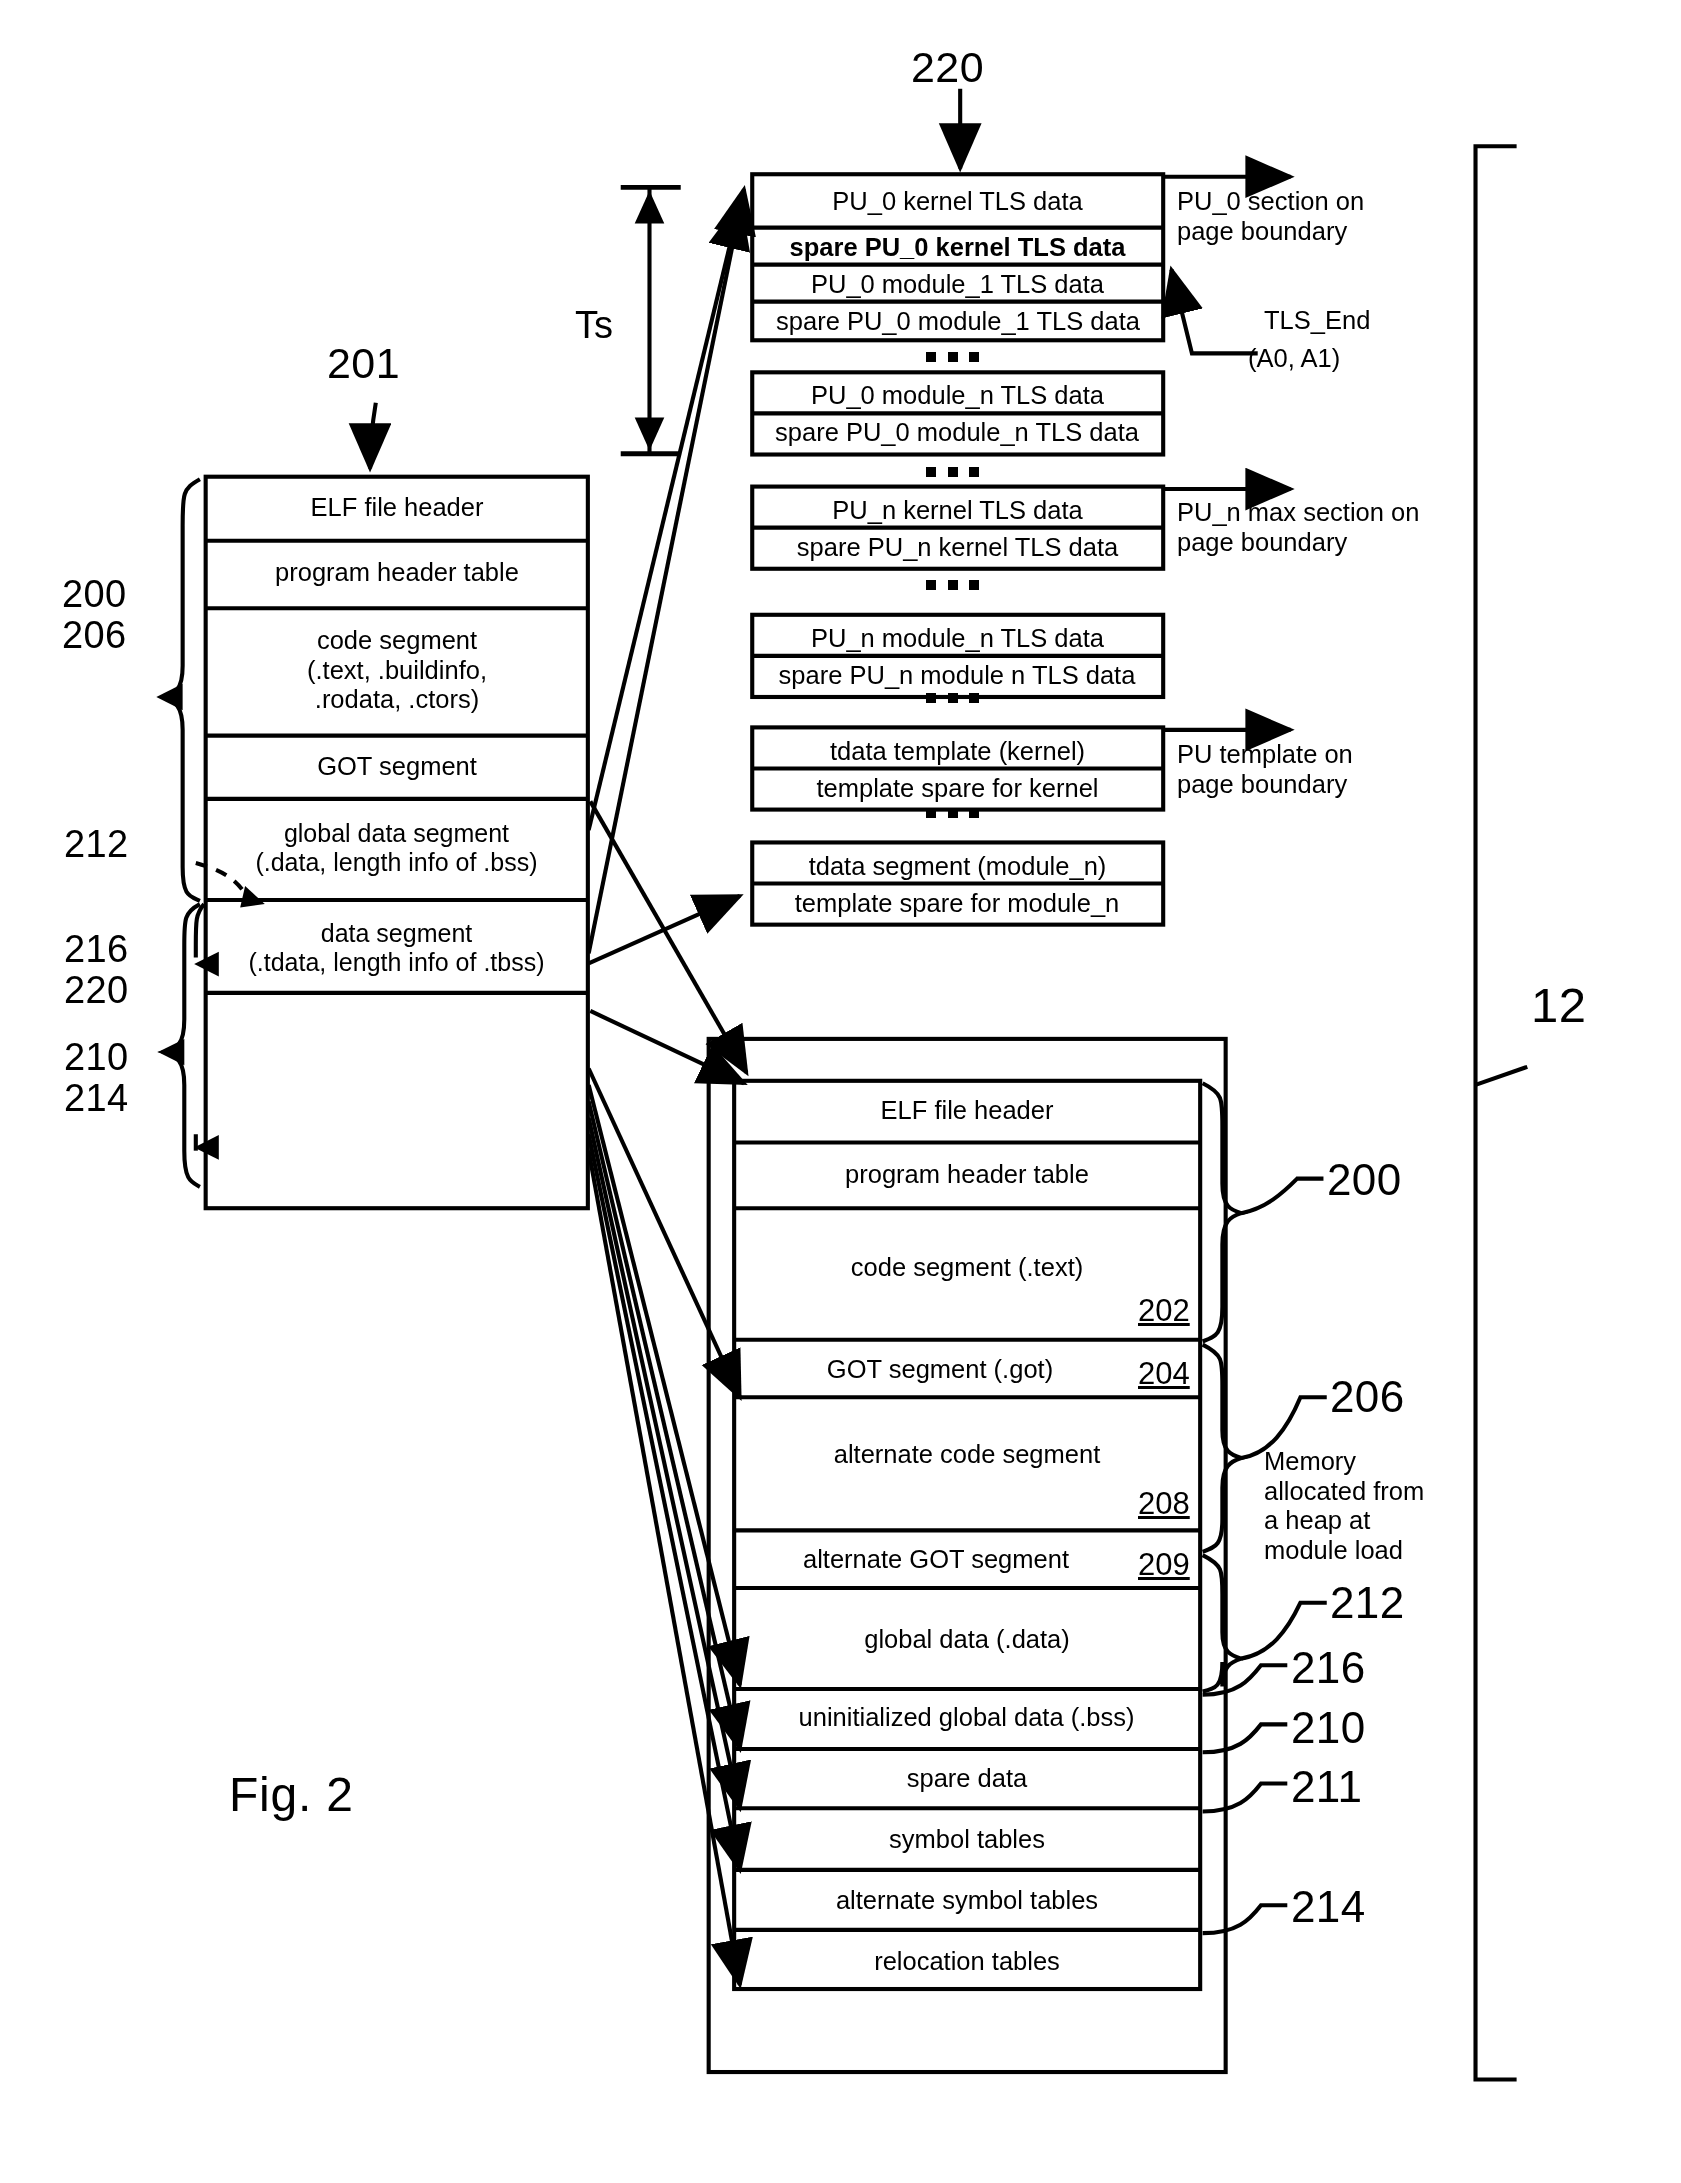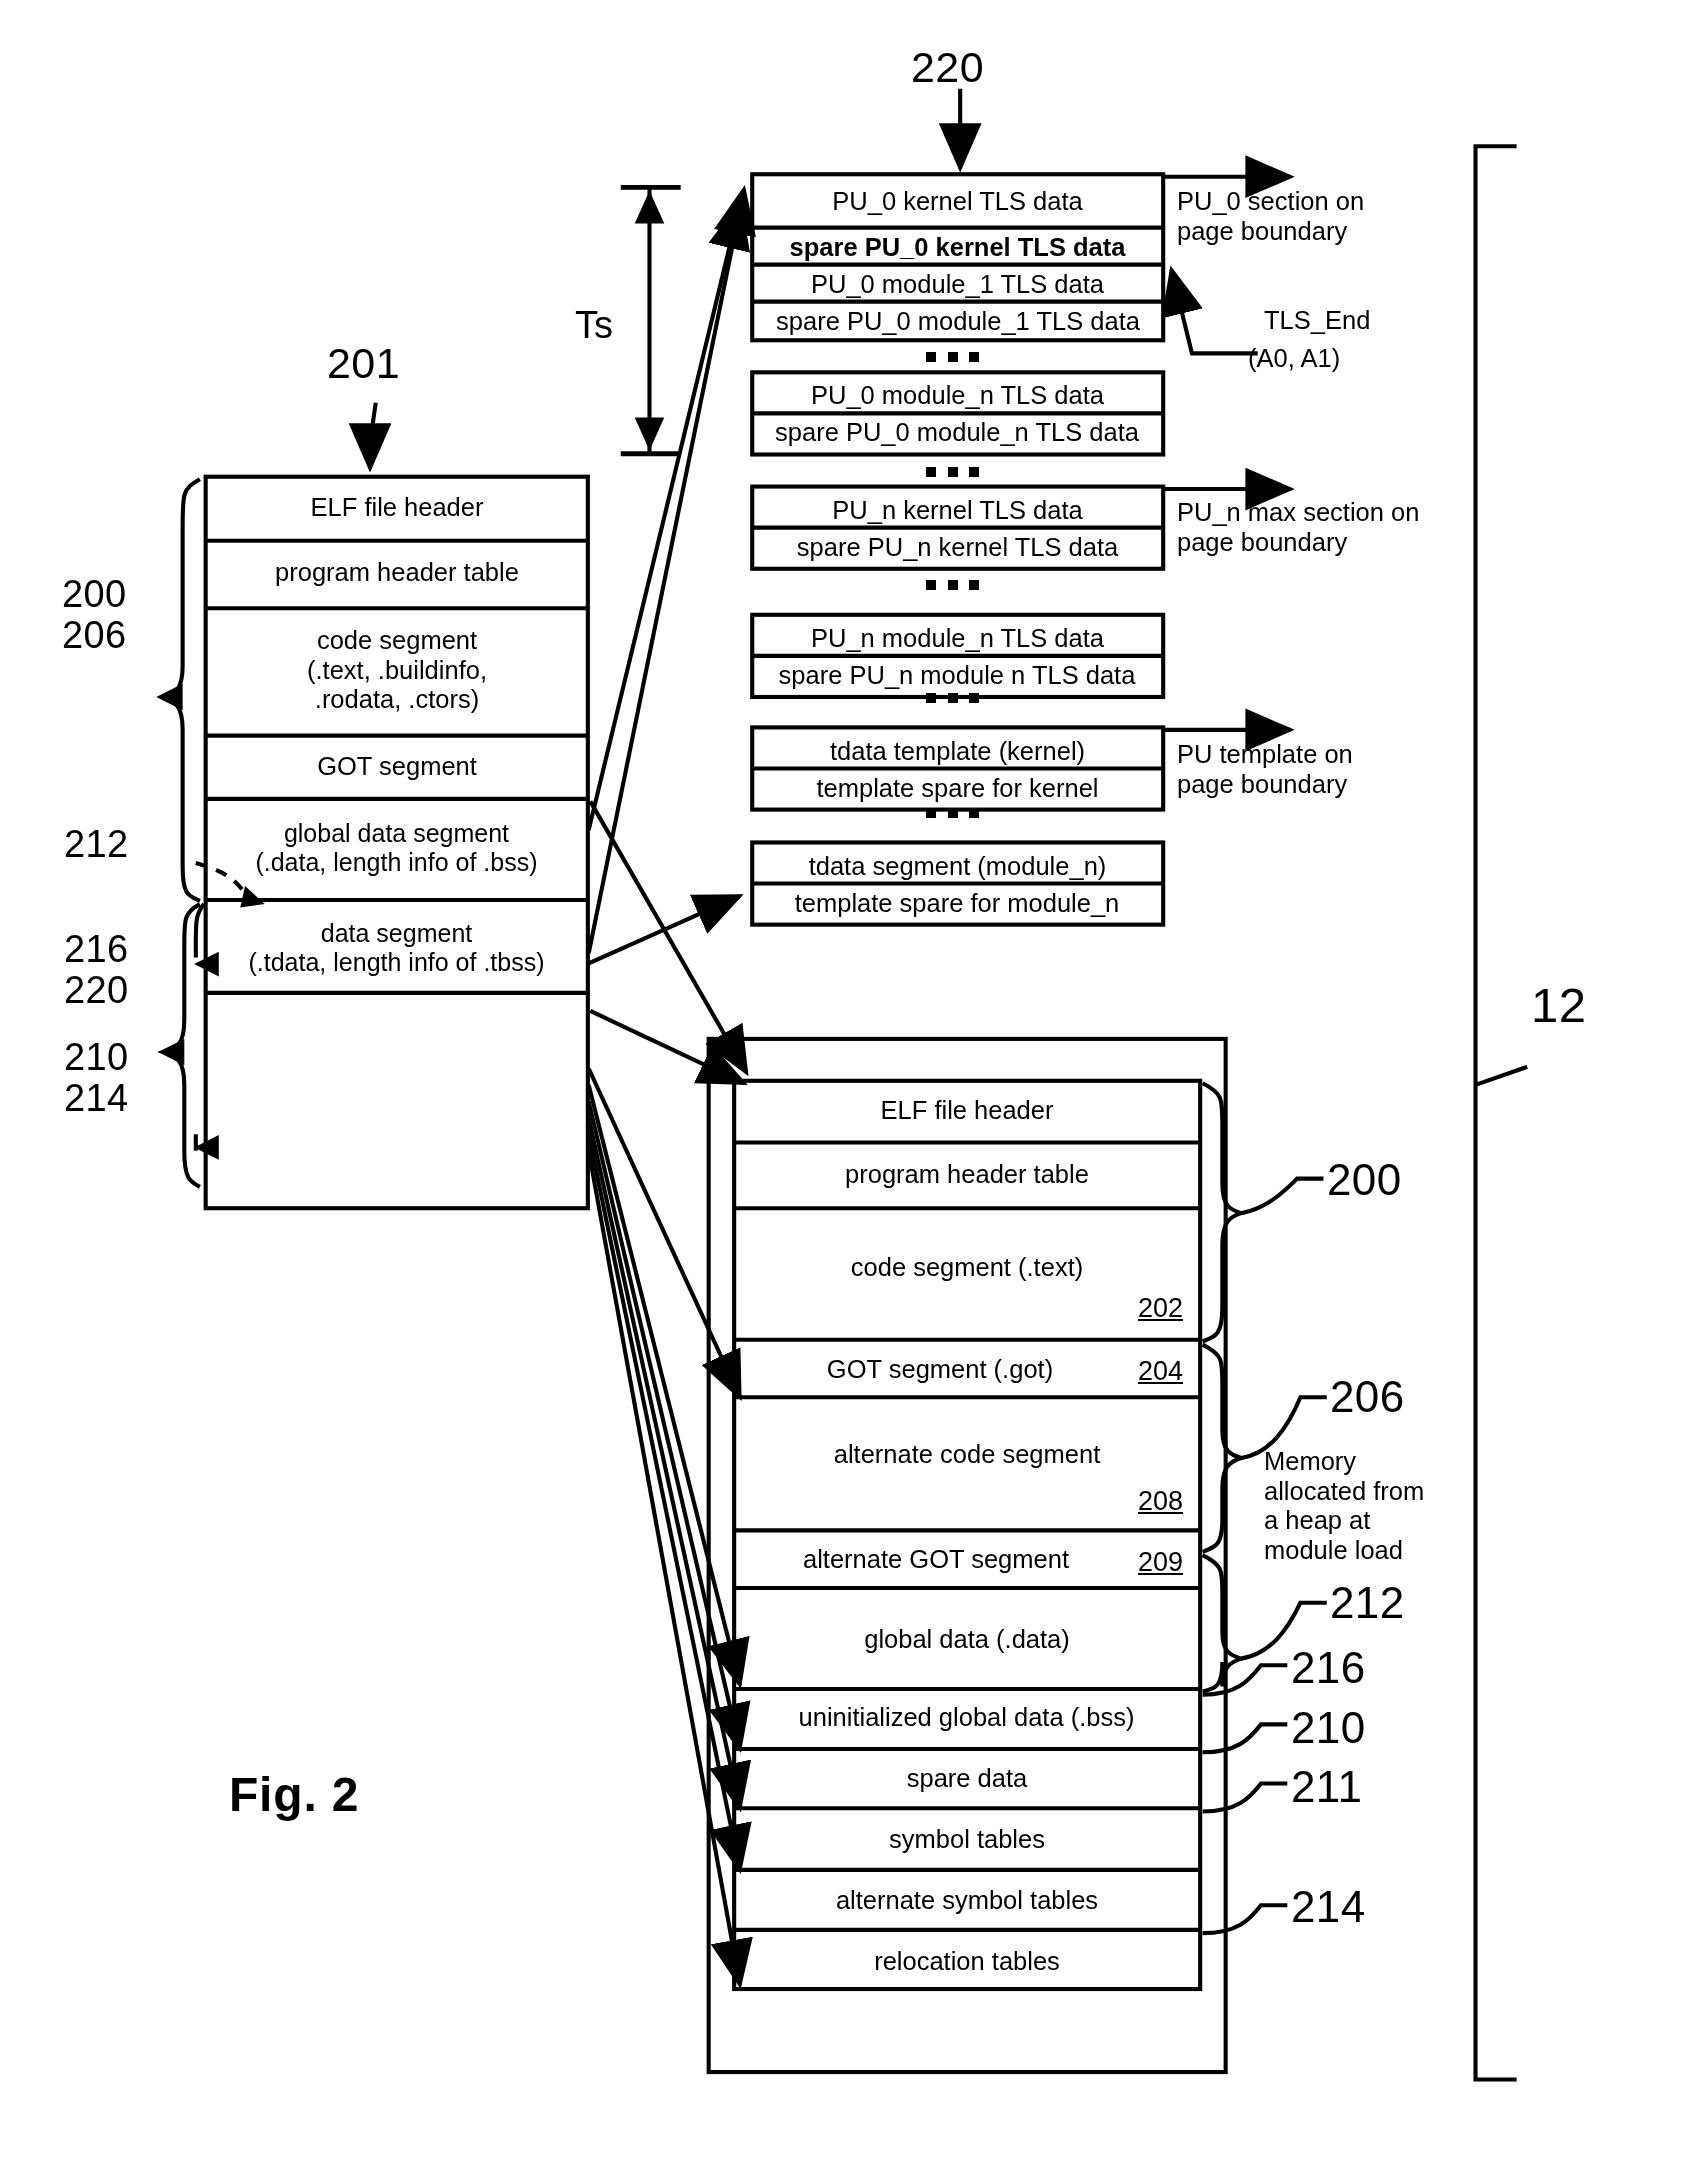--- a/index.html
+++ b/index.html
@@ -38,27 +38,27 @@
   .note {
     font-size: 25.5px;
     text-align: left;
   }
   .refnum {
     font-size: 38px;
     text-align: left;
     letter-spacing: 0.4px;
   }
   .inline-ref {
-    font-size: 27px;
+    font-size: 31px;
     text-decoration: underline;
   }
   .ts-label { font-size: 38px; }
   .figtitle {
     font-size: 48px;
-    font-weight: bold;
+    font-weight: normal;
     letter-spacing: 0.8px;
   }
   .ellipsis {
     position: absolute;
     display: flex;
     gap: 11.5px;
     align-items: center;
   }
   .ellipsis i {
     display: block;

